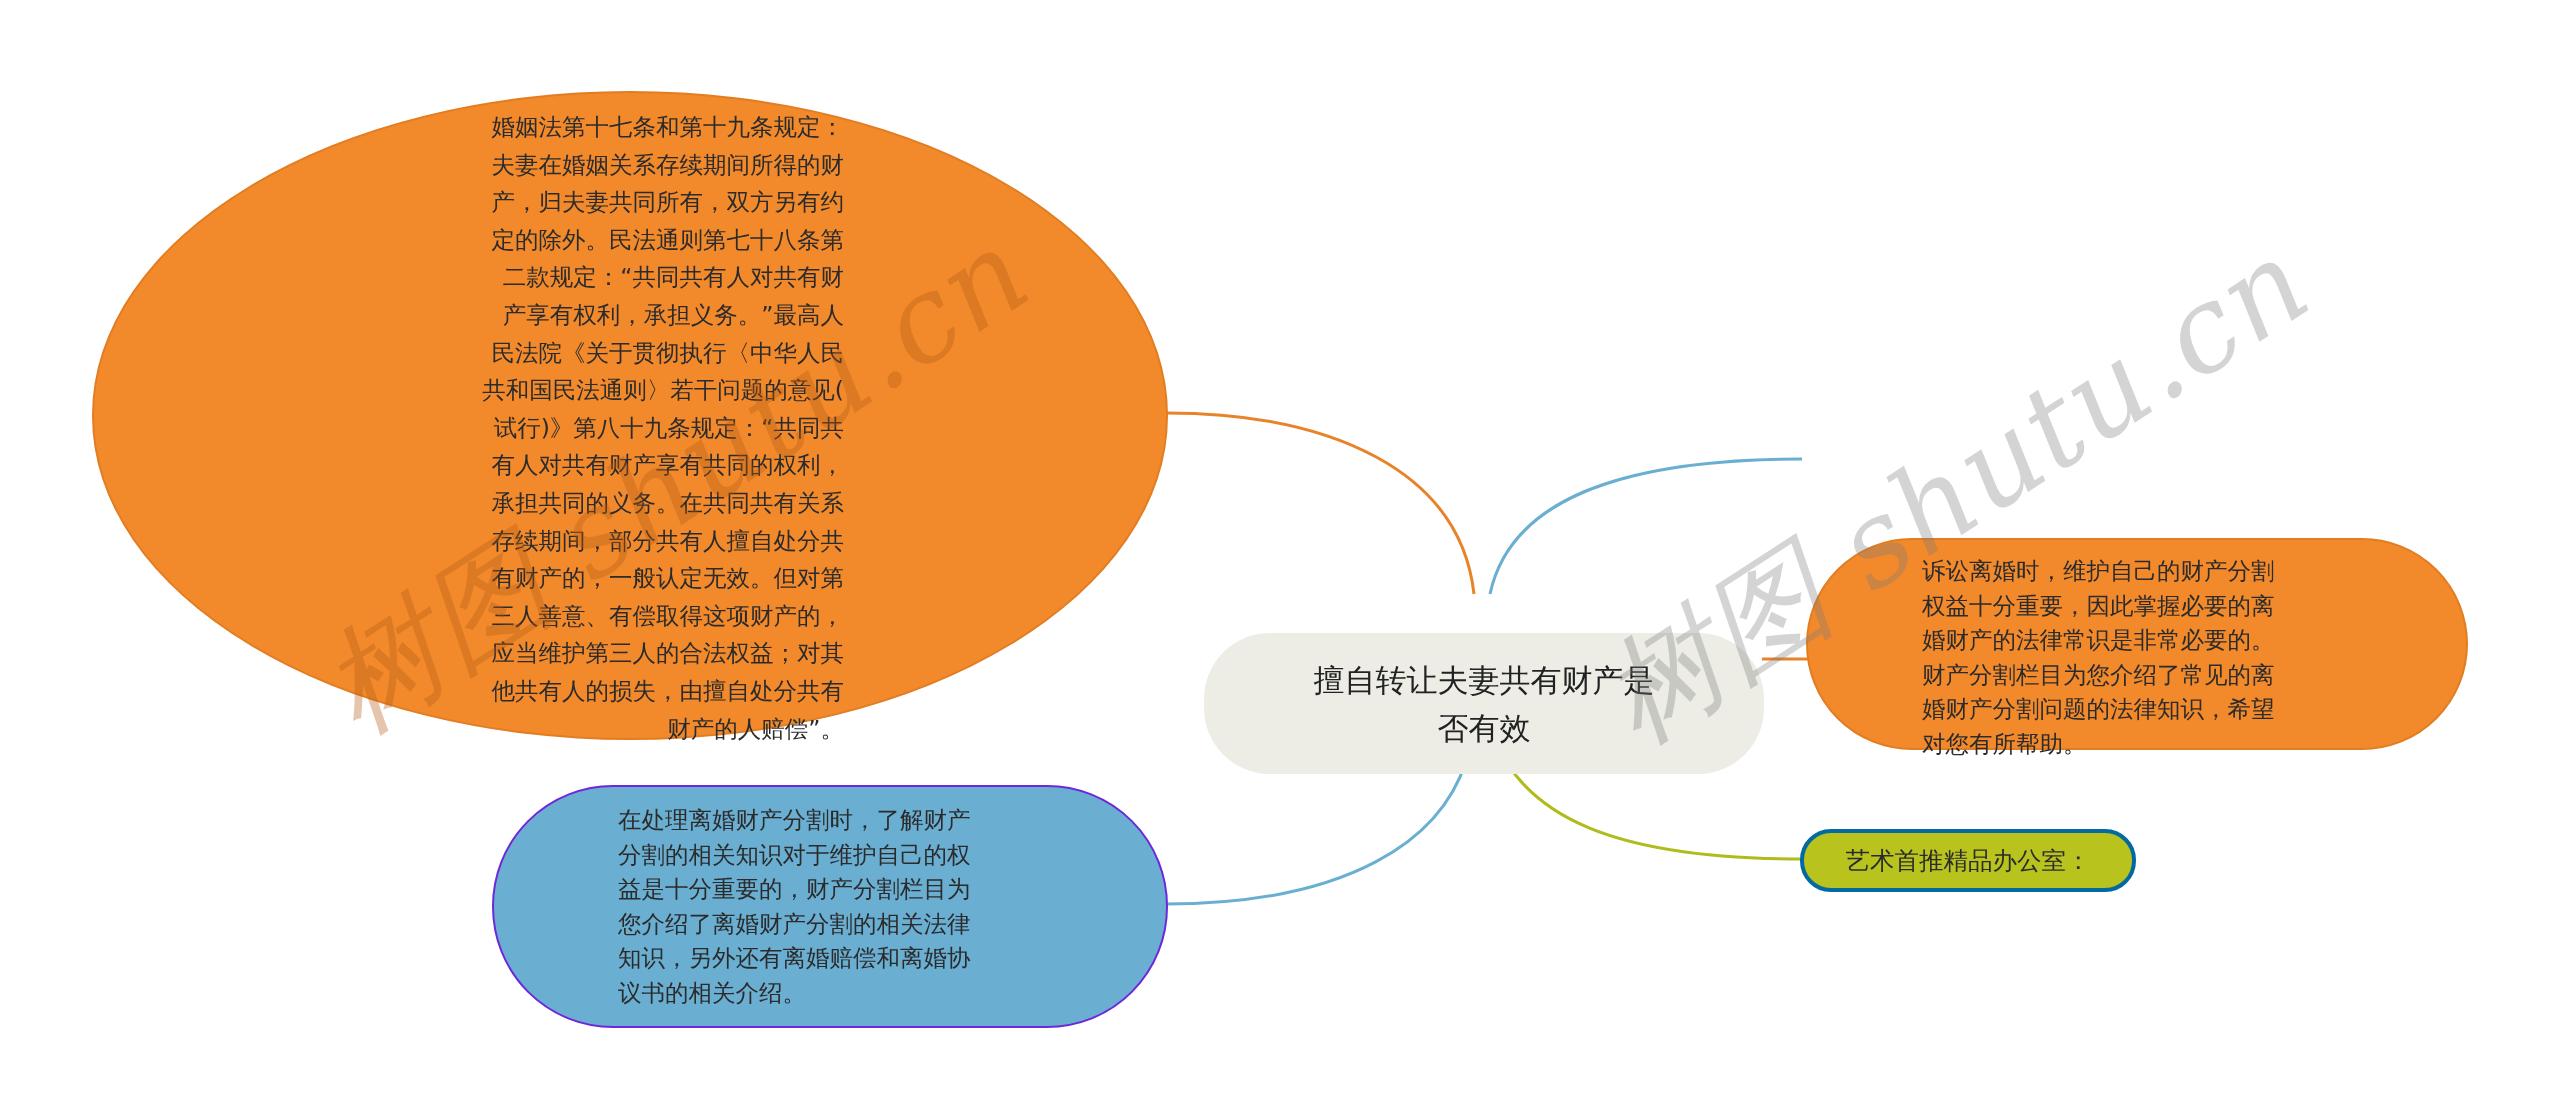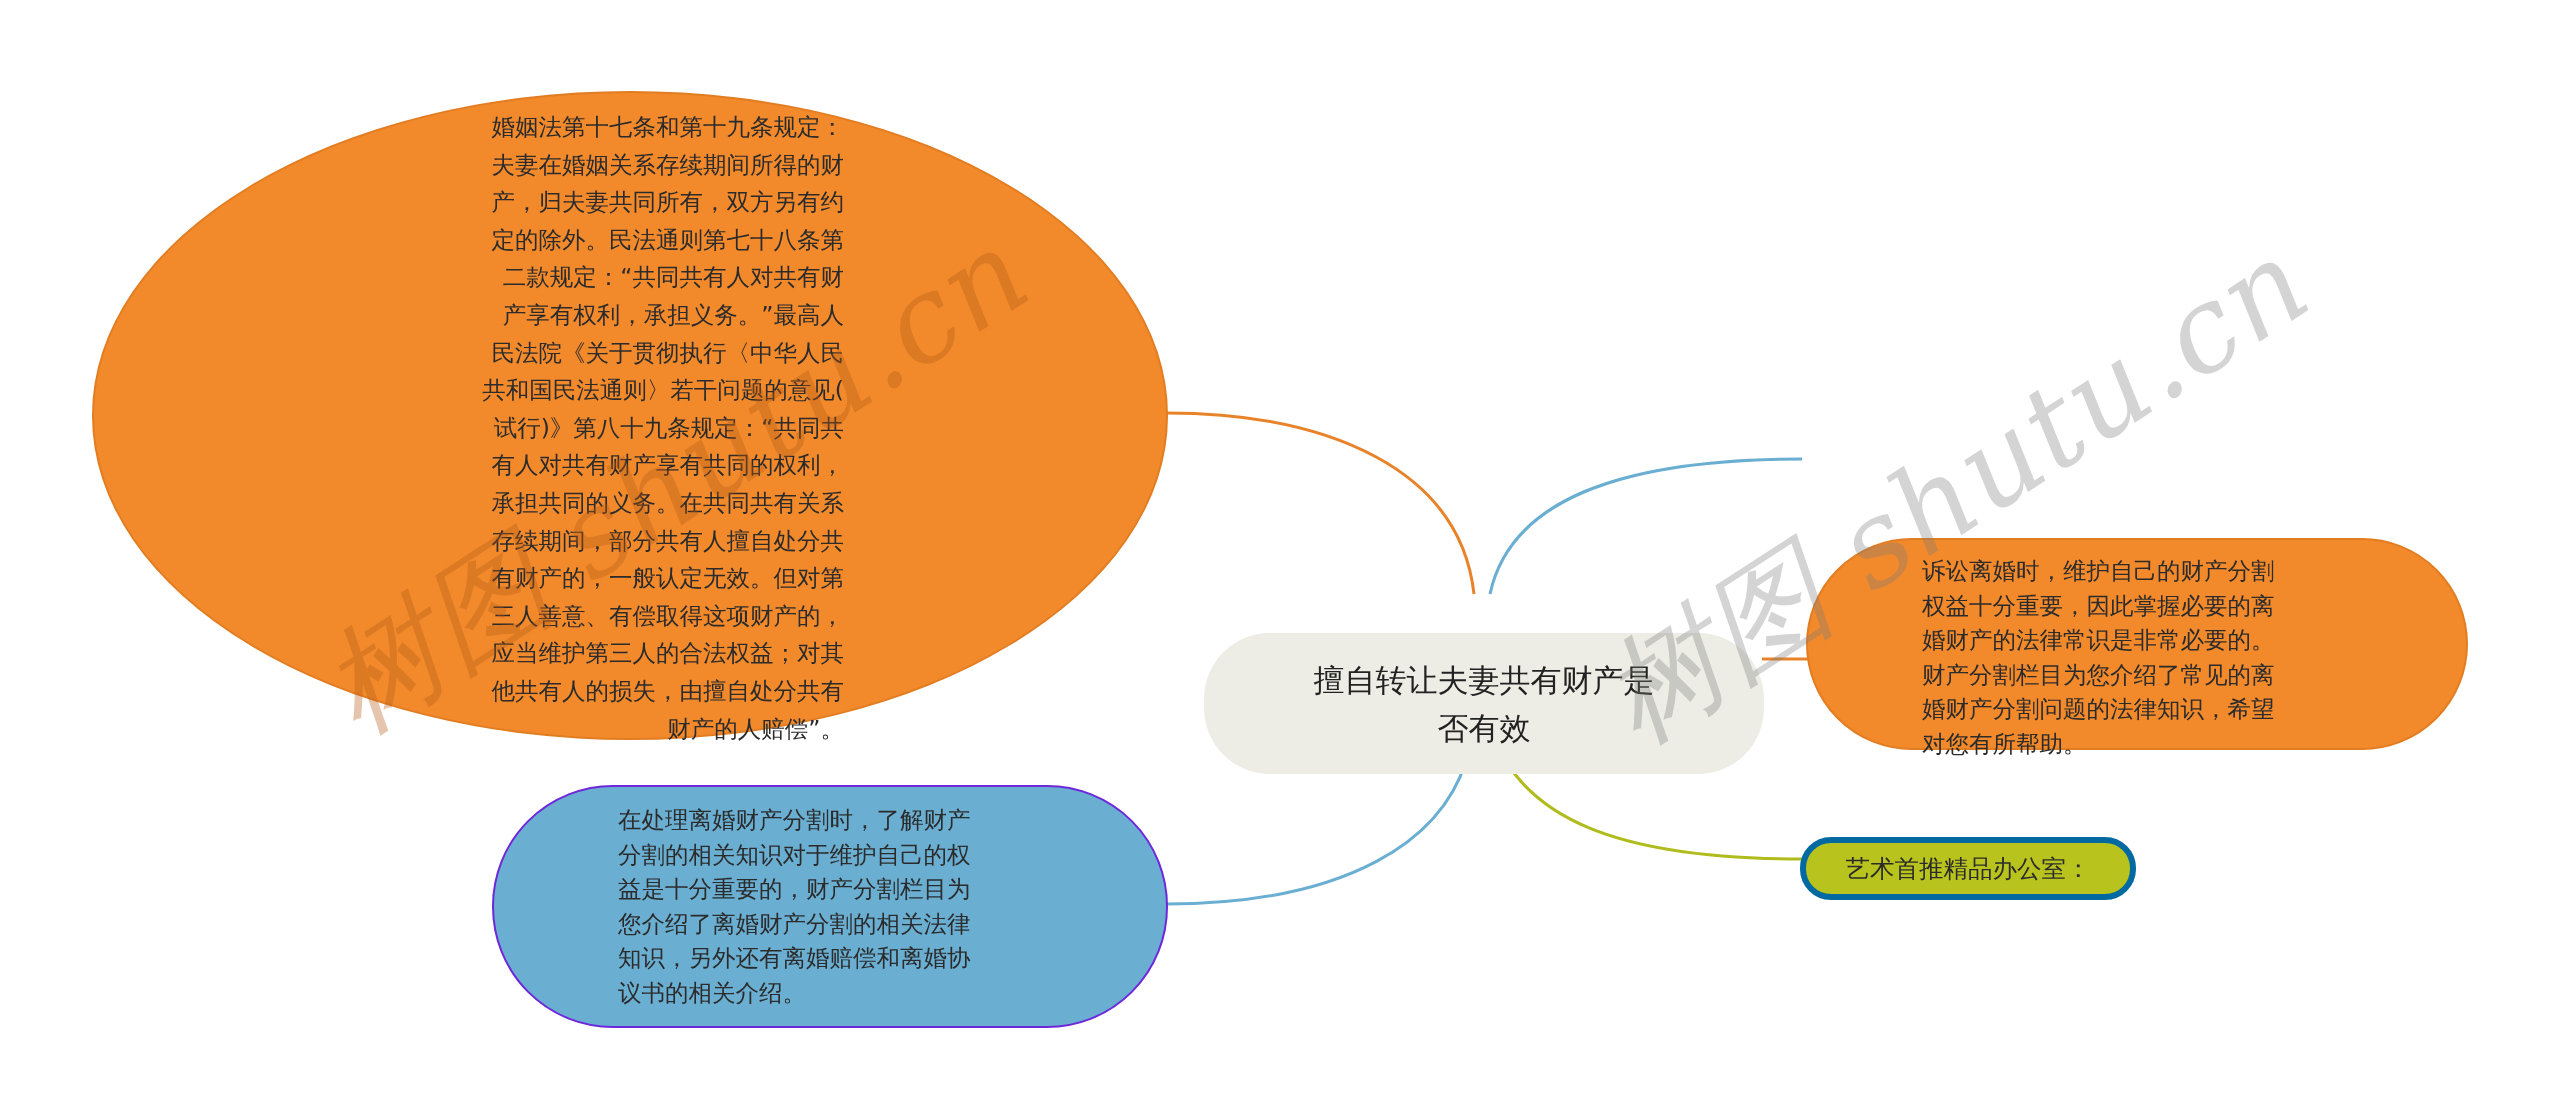--- a/index.html
+++ b/index.html
@@ -114,22 +114,21 @@
       font-size: 23.5px;
       line-height: 34.5px;
       text-align: left;
     }
     
     .right-green {
       left: 1800px; top: 829px;
       width: 336px; height: 63px;
       border-radius: 31px;
       background: #B9C31E;
-      border: 6px solid #0369a1;
-      margin-top: 8px;
+      border: 4px solid #0369a1;
     }
     .right-green .text {
       font-size: 24.5px;
       line-height: 30px;
     }
     
     .watermark {
       position: absolute;
       z-index: 3;
       font-family: "DejaVu Serif", "Liberation Serif", serif;

